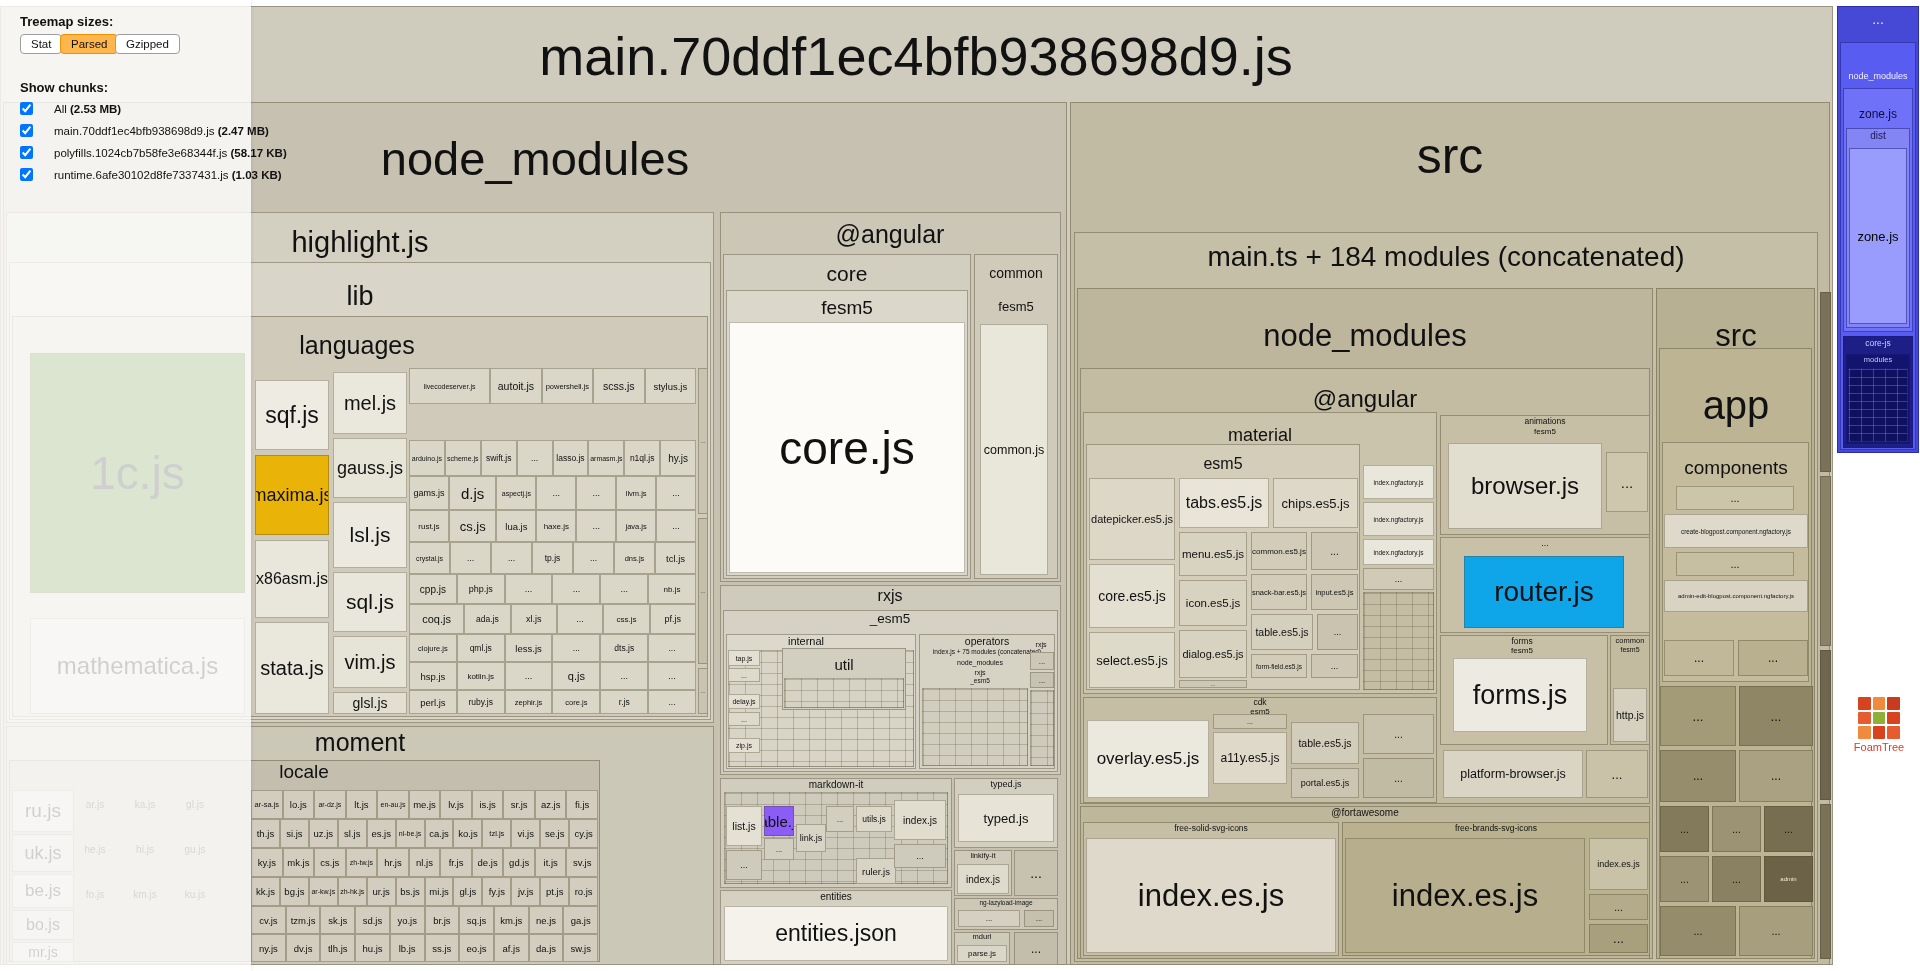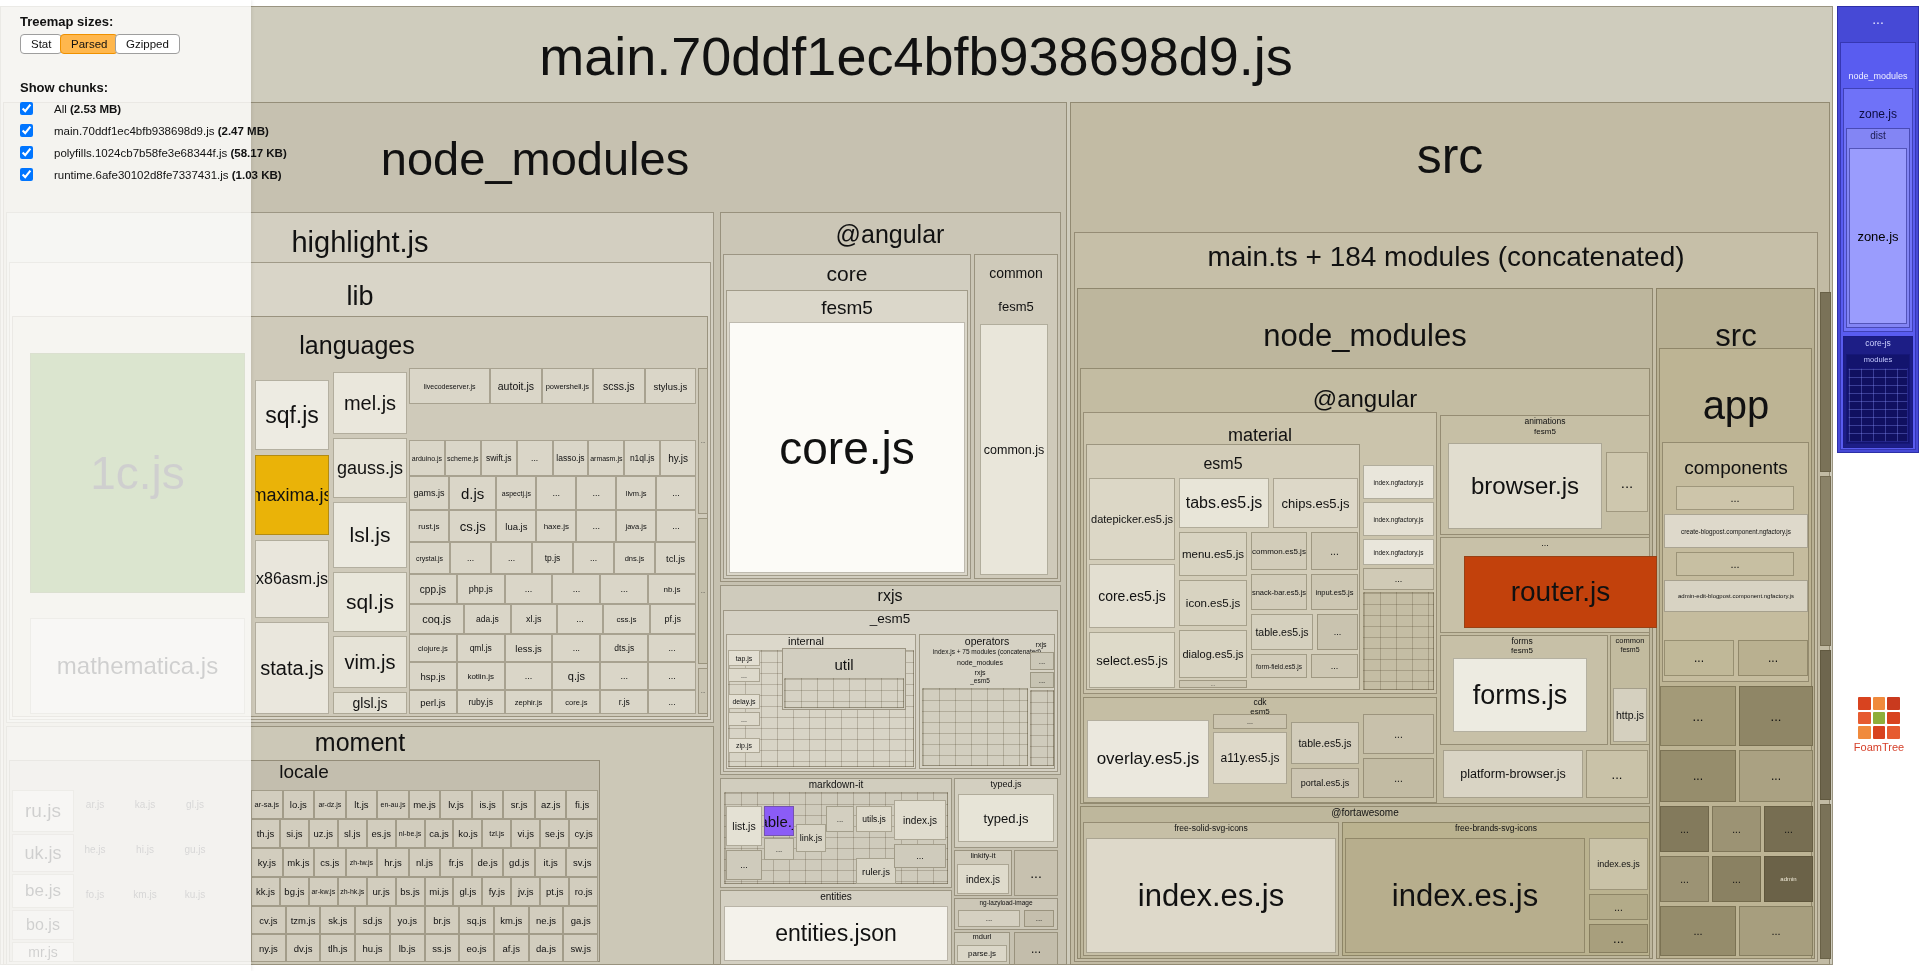--- a/index.html
+++ b/index.html
@@ -369,21 +369,21 @@
   <div class="mosaic" style="left:1363px;top:592px;width:71px;height:98px;background-color:#c4bda4"></div>
 
   <div class="g" style="left:1440px;top:415px;width:210px;height:120px;background:#c6bfa5"></div>
   <div class="l" style="left:1545px;top:417px;font-size:8.5px">animations</div>
   <div class="l" style="left:1545px;top:428px;font-size:8px">fesm5</div>
   <div class="c" style="left:1448px;top:443px;width:154px;height:86px;background:#e1ddcf;font-size:24px">browser.js</div>
   <div class="c" style="left:1606px;top:452px;width:42px;height:60px;background:#cec7ae;font-size:15px">...</div>
 
   <div class="g" style="left:1440px;top:537px;width:210px;height:96px;background:#c8c1a8"></div>
   <div class="l" style="left:1545px;top:539px;font-size:9px">...</div>
-  <div class="c" style="left:1464px;top:556px;width:193px;height:72px;background:#c2410c;font-size:28px">router.js</div>
+  <div class="c" style="left:1464px;top:556px;width:160px;height:72px;background:#0ea5e9;font-size:28px">router.js</div>
 
   <div class="g" style="left:1440px;top:635px;width:168px;height:110px;background:#c7c0a7"></div>
   <div class="l" style="left:1522px;top:637px;font-size:8.5px">forms</div>
   <div class="l" style="left:1522px;top:647px;font-size:8px">fesm5</div>
   <div class="c" style="left:1453px;top:658px;width:134px;height:74px;background:#edebe1;font-size:27px">forms.js</div>
 
   <div class="g" style="left:1610px;top:635px;width:40px;height:110px;background:#c2bb9f"></div>
   <div class="l" style="left:1630px;top:637px;font-size:7.5px">common</div>
   <div class="l" style="left:1630px;top:646px;font-size:7px">fesm5</div>
   <div class="c" style="left:1613px;top:688px;width:34px;height:54px;background:#d5d0bf;font-size:10.5px">http.js</div>

